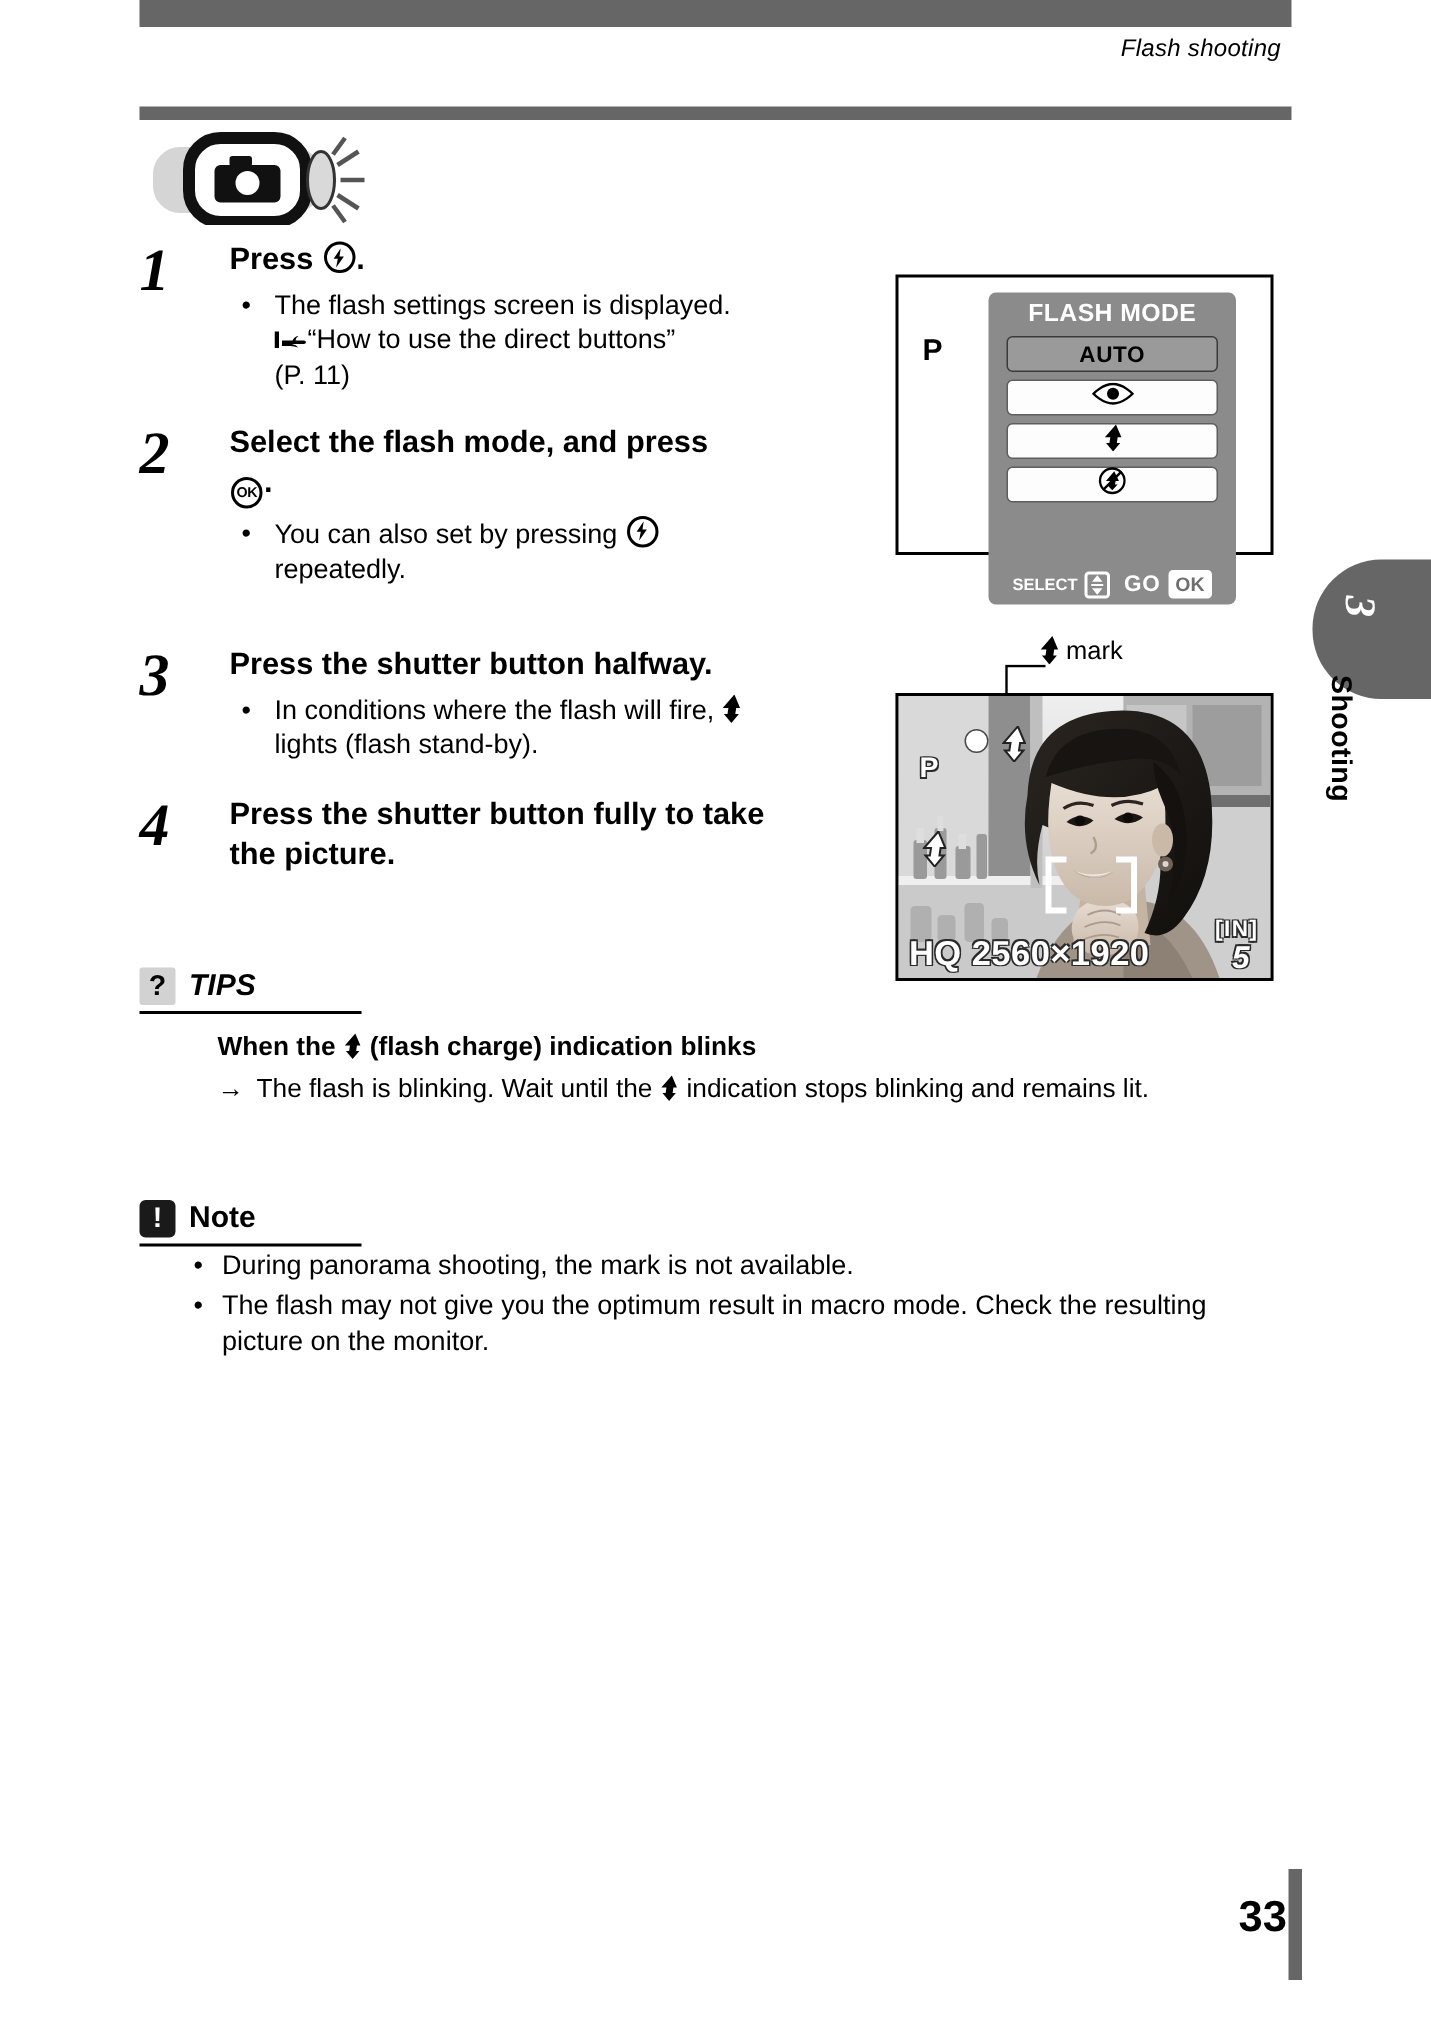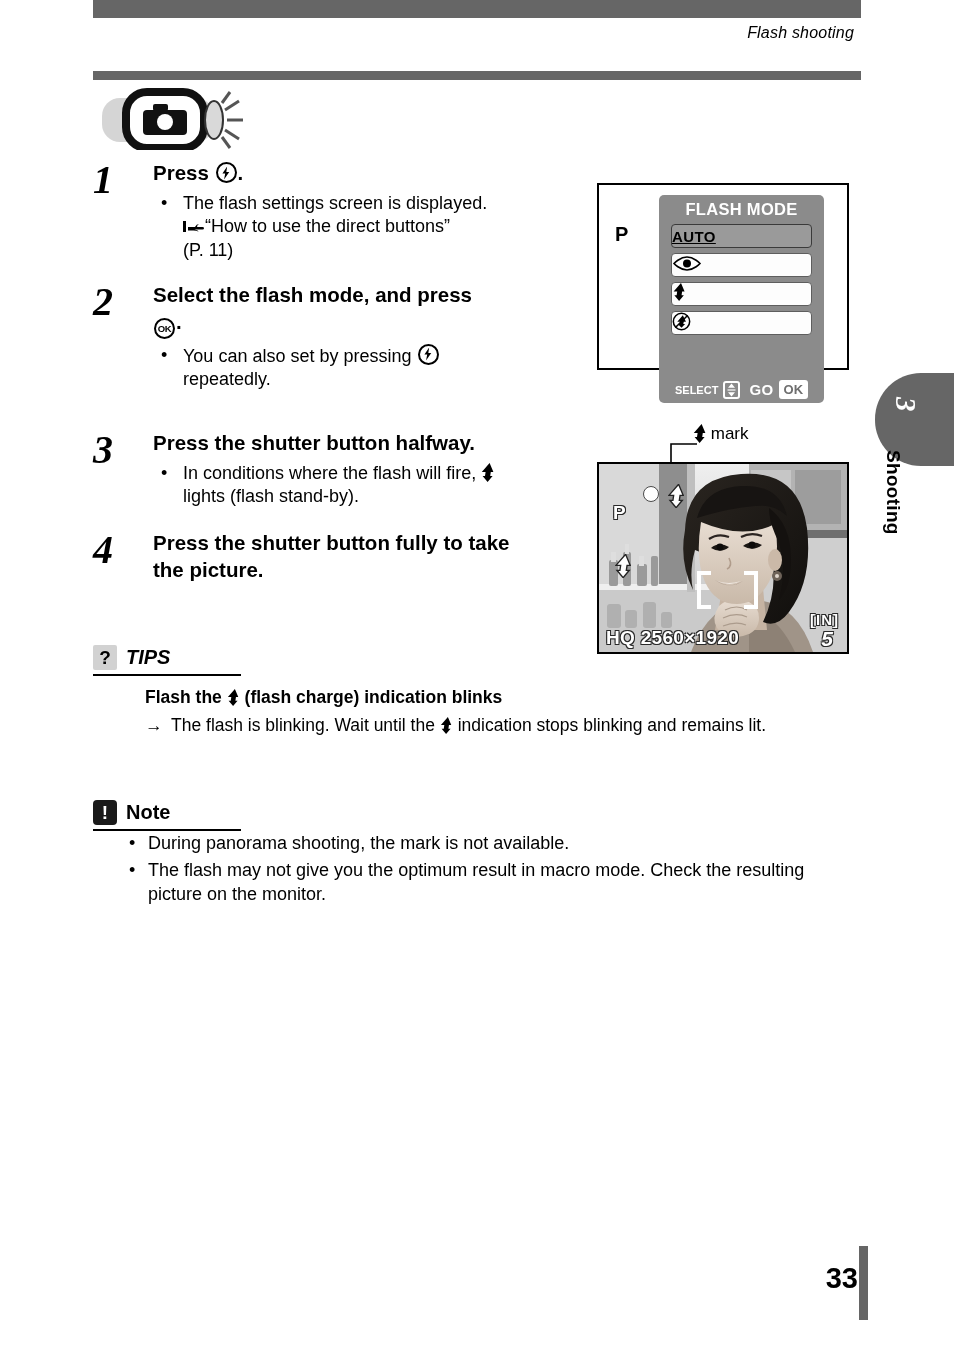--- a/index.html
+++ b/index.html
@@ -45,21 +45,21 @@
 
   
   #flash-mode-figure{position:absolute;left:597px;top:183px;width:252px;height:187px;
     border:2px solid #000;background:#fff;box-sizing:border-box;}
   #fm-p{position:absolute;left:16px;top:38px;font-size:20px;font-weight:bold;
     font-family:"Liberation Sans","DejaVu Sans",sans-serif;}
   #fm-panel{position:absolute;left:60px;top:10px;width:165px;height:208px;background:#8b8b8b;
     border-radius:5px;}
   #fm-header{color:#fff;font-size:16.5px;font-weight:bold;text-align:center;padding-top:5px;letter-spacing:.3px;}
   .fm-opt{margin:5px 12px 0 12px;height:22px;border:1px solid #5e5e5e;border-radius:4px;
-    background:#fdfdfd;display:flex;align-items:center;text-decoration:underline;}
+    background:#fdfdfd;display:flex;align-items:center;justify-content:center;}
   .fm-opt.selected{background:#9a9a9a;border-color:#3a3a3a;color:#000;}
   .fm-opt .lbl{font-size:15px;font-weight:bold;letter-spacing:.4px;}
   #fm-footer{position:absolute;left:0;bottom:4px;width:100%;display:flex;align-items:center;
     justify-content:center;gap:5px;color:#fff;font-size:11px;font-weight:bold;}
   #fm-footer .big{font-size:15px;font-weight:bold;letter-spacing:.4px;}
   .keybox{border:2px solid #fff;border-radius:3px;padding:0 2px;display:inline-flex;
     align-items:center;justify-content:center;background:transparent;}
   .okbox{border:2px solid #fff;border-radius:3px;background:#fff;color:#6f6f6f;
     font-size:13px;font-weight:bold;padding:0 3px;line-height:15px;}
 
@@ -67,21 +67,21 @@
   #mark-callout{position:absolute;left:693px;top:424px;font-size:17px;white-space:nowrap;}
   #mark-leader{position:absolute;left:669px;top:443px;width:30px;height:24px;}
 
   
   #preview-figure{position:absolute;left:597px;top:462px;width:252px;height:192px;
     border:2px solid #000;box-sizing:border-box;overflow:hidden;background:#b9b9b9;}
   #preview-canvas{position:absolute;inset:0;}
   .ov{position:absolute;color:#fff;font-weight:bold;
       text-shadow:1px 1px 0 #2a2a2a,-1px 1px 0 #2a2a2a,1px -1px 0 #2a2a2a,-1px -1px 0 #2a2a2a;}
   #ov-p{left:14px;top:38px;font-size:19px;}
-  #ov-res{left:7px;bottom:3px;font-size:19px;letter-spacing:.3px;}
+  #ov-res{left:7px;bottom:3px;font-size:23px;letter-spacing:.3px;}
   #ov-in{right:8px;bottom:24px;font-size:15px;letter-spacing:1px;}
   #ov-count{right:14px;bottom:1px;font-size:21px;font-style:italic;}
   #ov-circle{position:absolute;left:44px;top:22px;width:14px;height:14px;border-radius:50%;
     background:#fff;border:1px solid #4a4a4a;}
   #ov-bolt-top{position:absolute;left:69px;top:20px;width:16px;height:24px;}
   #ov-bolt-left{position:absolute;left:16px;top:90px;width:16px;height:24px;}
   #af-bracket{position:absolute;left:96px;top:106px;width:65px;height:40px;}
 
   
   .section{position:absolute;left:93px;width:770px;}
@@ -399,21 +399,21 @@
   </div>
 
   <div class="section" id="tips-section" style="top:645px;">
     <div class="sec-head">
       <div class="badge tips">?</div>
       <div class="sec-title ital">TIPS</div>
     </div>
     <div class="sec-rule"></div>
     <div class="sec-body">
       <div class="tips-sub">
-        <span>Flash the</span>
+        <span>When the</span>
         <span class="bolt">
           <svg viewBox="0 0 13 19" width="12" height="17" aria-hidden="true">
             <path d="M8.6 0 L0.8 9 H4.6 L4.0 13 H1.6 L6.6 19 L11.6 13 H9.2 L9.8 9 H12.4 Z" fill="#000"></path>
           </svg>
         </span>
         <span>(flash charge) indication blinks</span>
       </div>
       <div class="arrowline tips-arrow">
         <span class="arw">→</span>
         <span>The flash is blinking. Wait until the</span>

